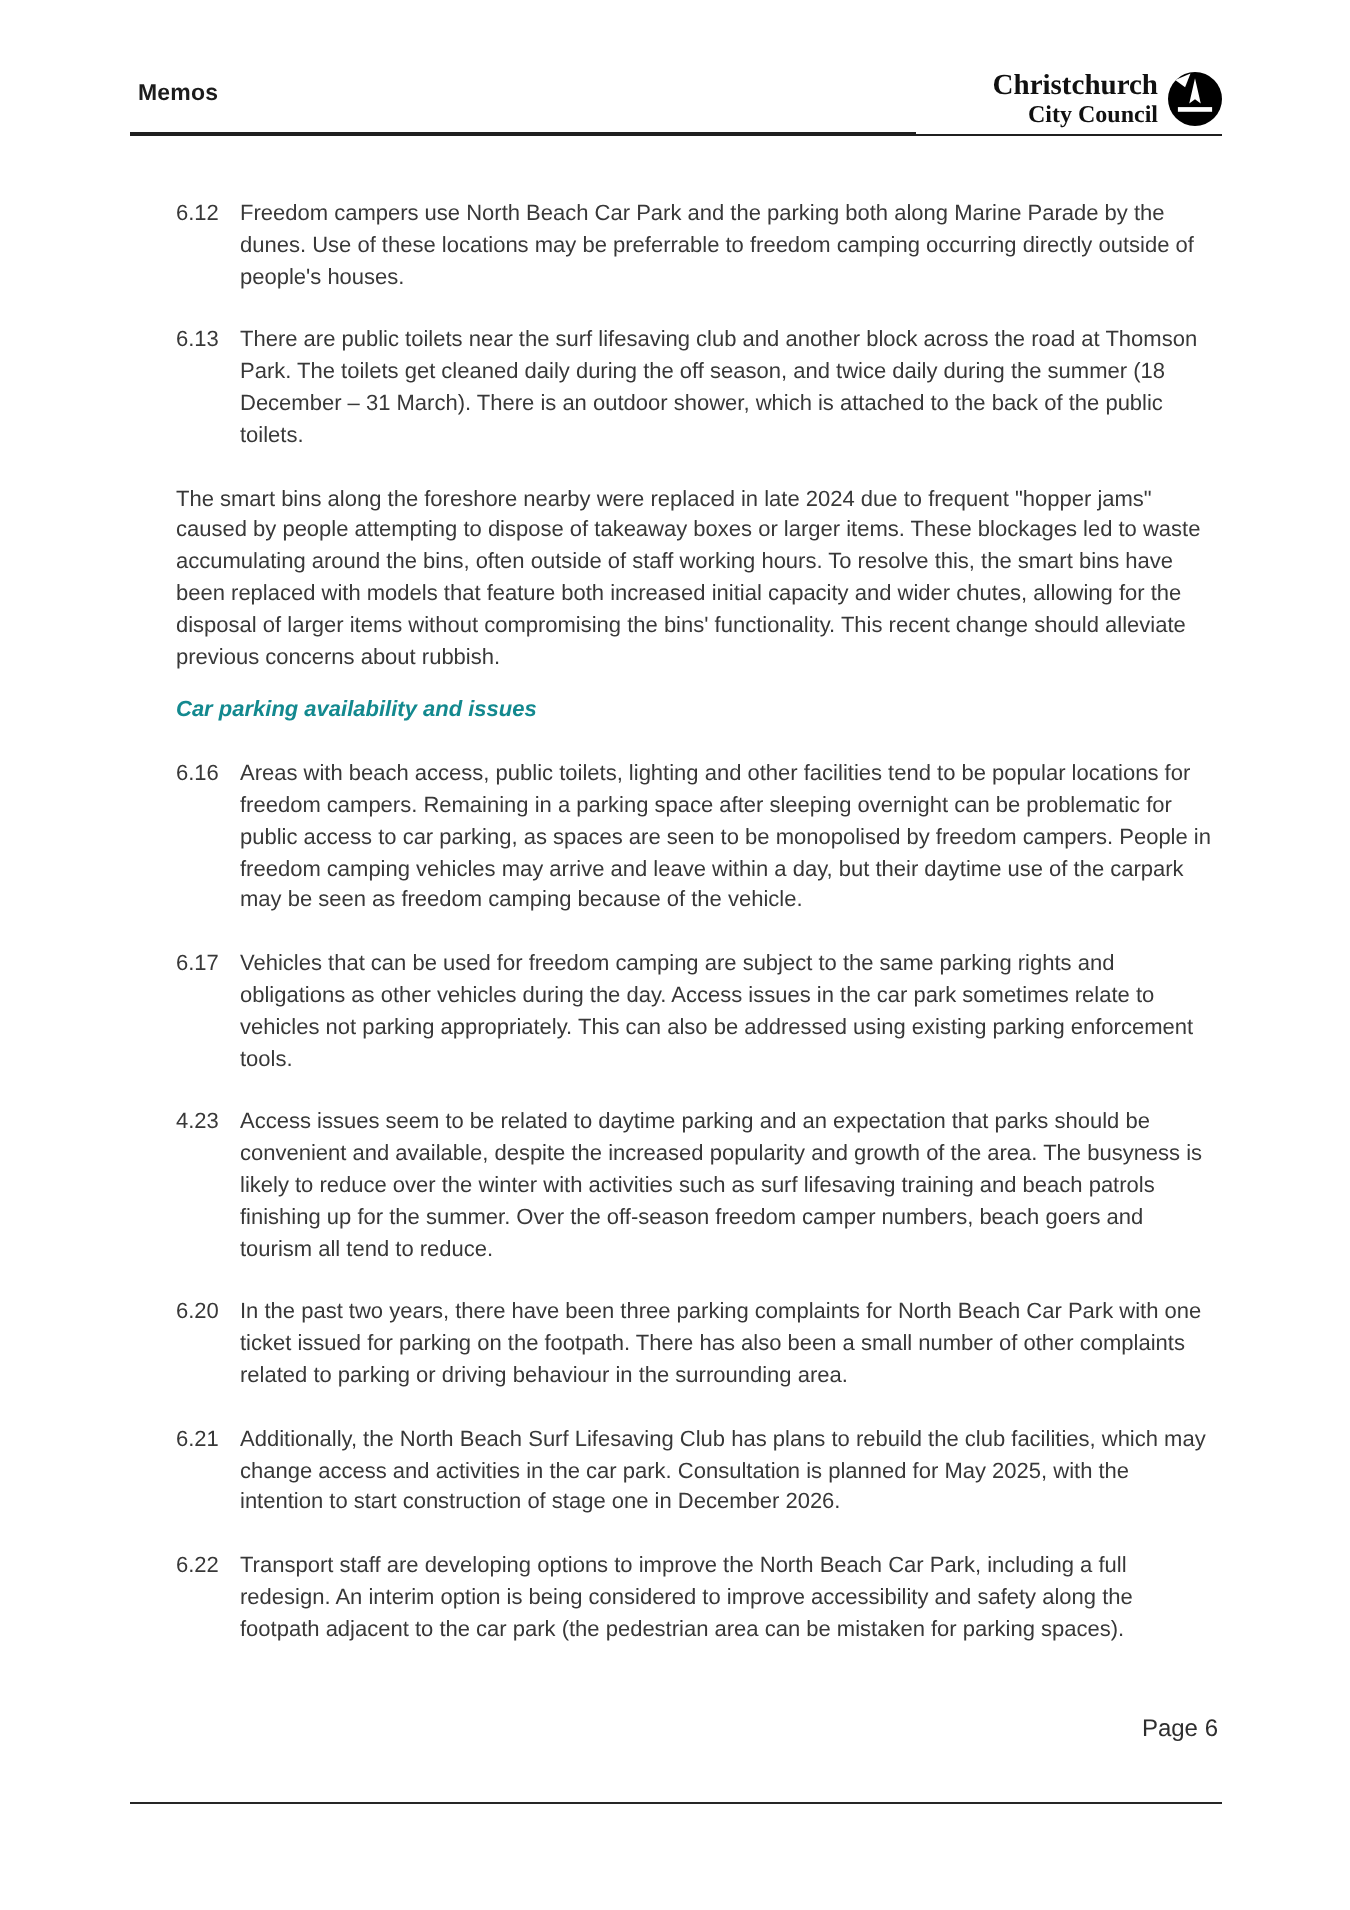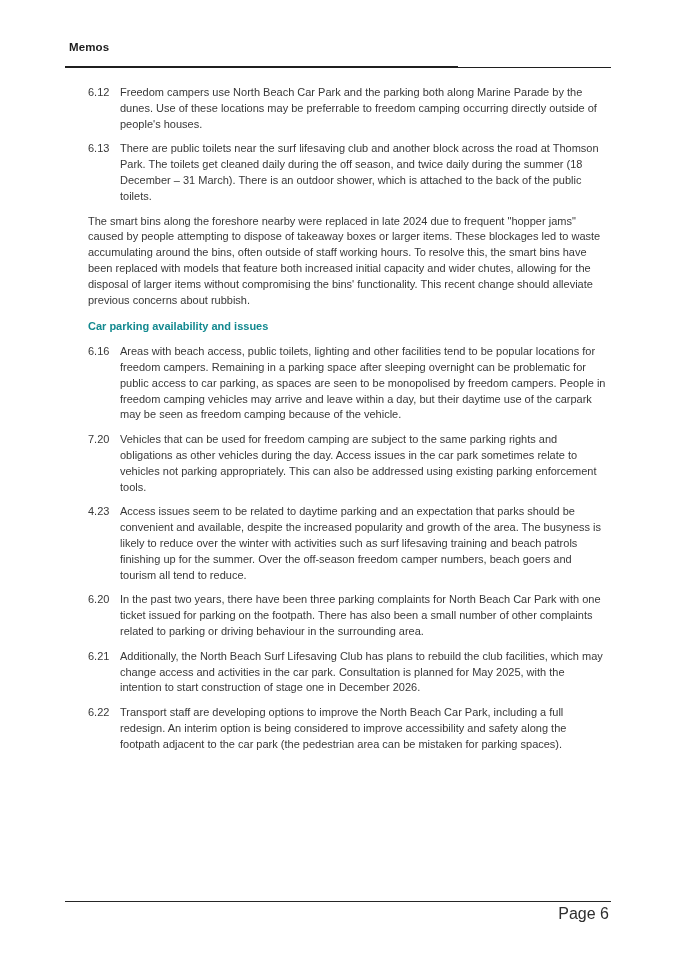--- a/index.html
+++ b/index.html
@@ -40,48 +40,60 @@
   .header-rule .seg-left  { width:72%; border-bottom:2.2px solid #1f1f1f; }
   .header-rule .seg-right { flex:1;   border-bottom:1.4px solid #1f1f1f; }
 
   
   .content {
     position:absolute; left:88px; top:84px; width:520px;
   }
   .memo-item {
     display:flex;
     font-size:11px; line-height:15.8px;
-    margin:1px 0 9px 0;
+    margin:16px 0 9px 0;
   }
   .memo-item .num { flex:none; width:32px; }
   .memo-item .txt { flex:1; }
   .section-heading {
     font-size:11px; line-height:15.8px;
-    font-weight:bold; 
+    font-weight:bold; font-style:italic;
     color:#13898f;
     margin:11px 0 9px 0;
   }
 
   
   .footer-rule {
     position:absolute; left:65px; right:64px; top:901px;
     border-bottom:1.6px solid #262626;
   }
   .page-number {
-    position:absolute; right:66px; top:905px;
-    font-size:16px; color:#2e2e2e;
+    position:absolute; right:66px; top:857px;
+    font-size:12px; color:#2e2e2e;
   }
 </style>
 </head>
 <body>
 
 <div class="page">
 
   <div class="header-title">Memos</div>
 
+  <div class="logo">
+    <div class="logo-text">
+      <div class="l1">Christchurch</div>
+      <div class="l2">City Council</div>
+    </div>
+    <svg class="logo-mark" viewBox="0 0 30 30" aria-hidden="true">
+      <circle cx="15" cy="15" r="15" fill="#000000"></circle>
+      <polygon points="4,4.5 12.5,0.8 9.5,8.5" fill="#ffffff"></polygon>
+      <polygon points="15,3.5 18.2,17.5 15,15.2 11.8,17.5" fill="#ffffff"></polygon>
+      <rect x="5.5" y="19.5" width="19" height="2.6" fill="#ffffff"></rect>
+    </svg>
+  </div>
 
   <div class="header-rule">
     <div class="seg-left"></div>
     <div class="seg-right"></div>
   </div>
 
   <div class="content">
 
     <div class="memo-item">
       <span class="num">6.12</span>
@@ -99,21 +111,21 @@
     </div>
 
     <div class="section-heading">Car parking availability and issues</div>
 
     <div class="memo-item">
       <span class="num">6.16</span>
       <span class="txt">Areas with beach access, public toilets, lighting and other facilities tend to be popular locations for freedom campers. Remaining in a parking space after sleeping overnight can be problematic for public access to car parking, as spaces are seen to be monopolised by freedom campers. People in freedom camping vehicles may arrive and leave within a day, but their daytime use of the carpark may be seen as freedom camping because of the vehicle.</span>
     </div>
 
     <div class="memo-item">
-      <span class="num">7.20</span>
+      <span class="num">6.17</span>
       <span class="txt">Vehicles that can be used for freedom camping are subject to the same parking rights and obligations as other vehicles during the day. Access issues in the car park sometimes relate to vehicles not parking appropriately. This can also be addressed using existing parking enforcement tools.</span>
     </div>
 
     <div class="memo-item">
       <span class="num">4.23</span>
       <span class="txt">Access issues seem to be related to daytime parking and an expectation that parks should be convenient and available, despite the increased popularity and growth of the area. The busyness is likely to reduce over the winter with activities such as surf lifesaving training and beach patrols finishing up for the summer. Over the off-season freedom camper numbers, beach goers and tourism all tend to reduce.</span>
     </div>
 
 
     <div class="memo-item">

